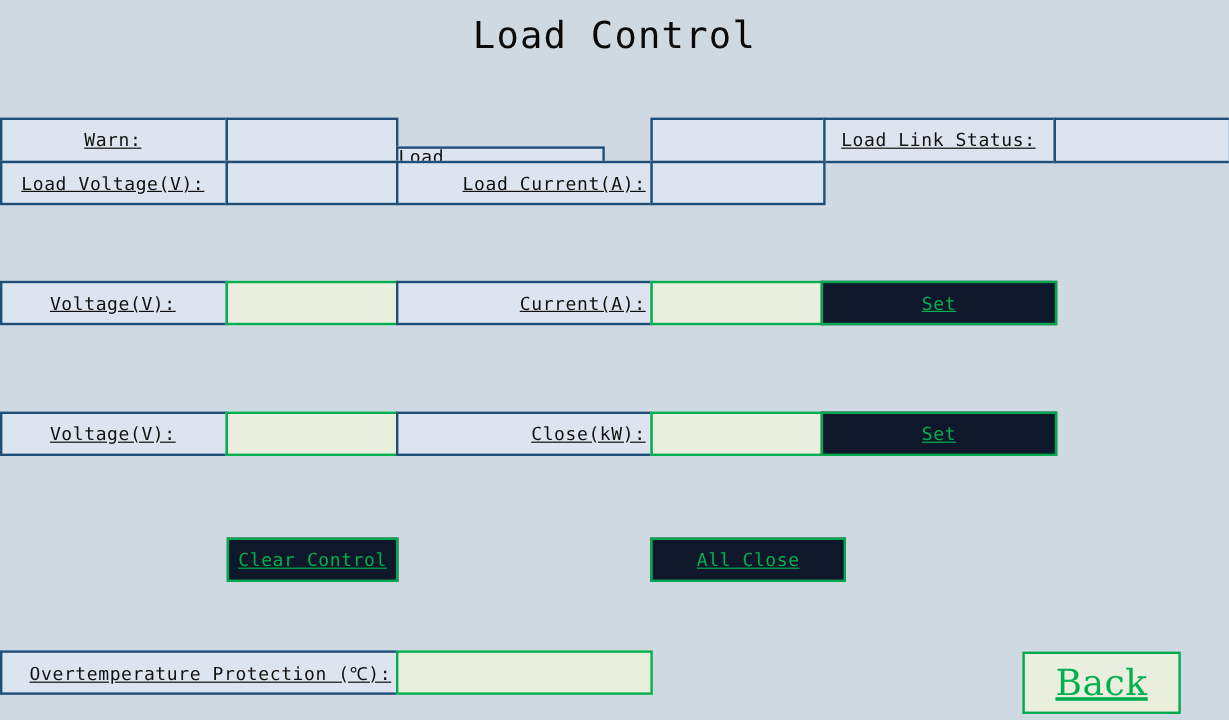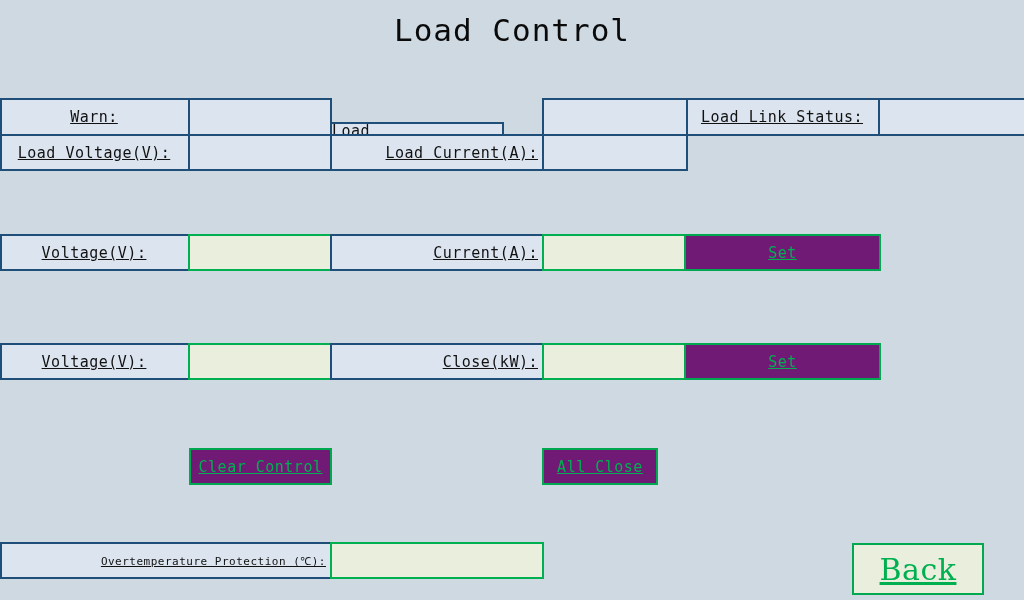--- a/index.html
+++ b/index.html
@@ -50,21 +50,21 @@
   }
   .val {
     background: #dce5ef;
     border: 2px solid #1f4e79;
   }
   .inp {
     background: #eaeedd;
     border: 2px solid #00b050;
   }
   .btn {
-    background: #701a75;
+    background: #0f172a;
     border: 2px solid #00a84f;
     color: #00b050;
     justify-content: center;
     cursor: pointer;
   }
   .btn-back {
     background: #eaeedd;
     border: 2px solid #00a84f;
     color: #00b050;
     justify-content: center;
@@ -95,24 +95,24 @@
 
   
   #vp-volt-label     { left: 0px;   top: 343px; width: 190px; height: 37px; }
   #vp-volt-input     { left: 188px; top: 343px; width: 144px; height: 37px; }
   #vp-pow-label      { left: 330px; top: 343px; width: 214px; height: 37px; }
   #vp-pow-input      { left: 542px; top: 343px; width: 144px; height: 37px; }
   #vp-set-button     { left: 684px; top: 343px; width: 197px; height: 37px; }
 
   
   #clear-warning-button { left: 189px; top: 448px; width: 143px; height: 37px; }
-  #all-close-button     { left: 542px; top: 448px; width: 116px; height: 37px; }
+  #all-close-button     { left: 542px; top: 448px; width: 163px; height: 37px; }
 
   
-  #overtemp-label    { left: 0px;   top: 542px; width: 332px; height: 37px; font-size: 11px; }
+  #overtemp-label    { left: 0px;   top: 542px; width: 332px; height: 37px; font-size: 15px; }
   #overtemp-input    { left: 330px; top: 542px; width: 214px; height: 37px; }
   #back-button       { left: 852px; top: 543px; width: 132px; height: 52px; }
 </style>
 </head>
 <body>
 
 <div id="page-title">Load Control</div>
 
 <div class="cell lbl" id="warn-label">Warn:</div>
 <div class="cell val" id="warn-value"></div>

